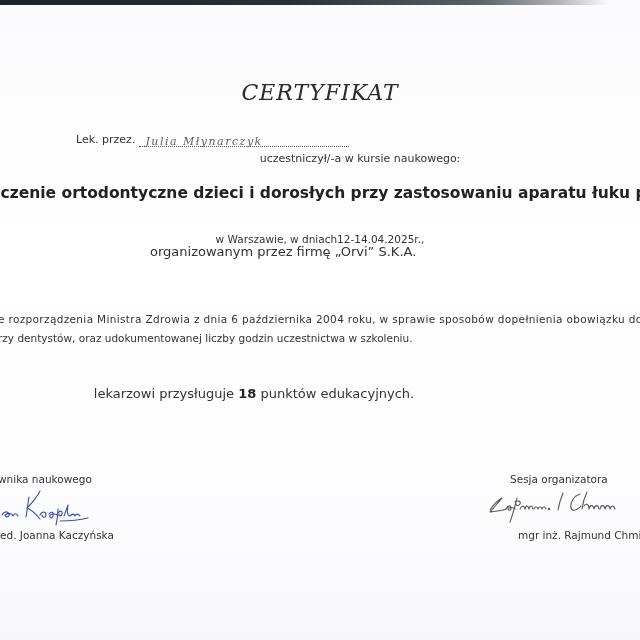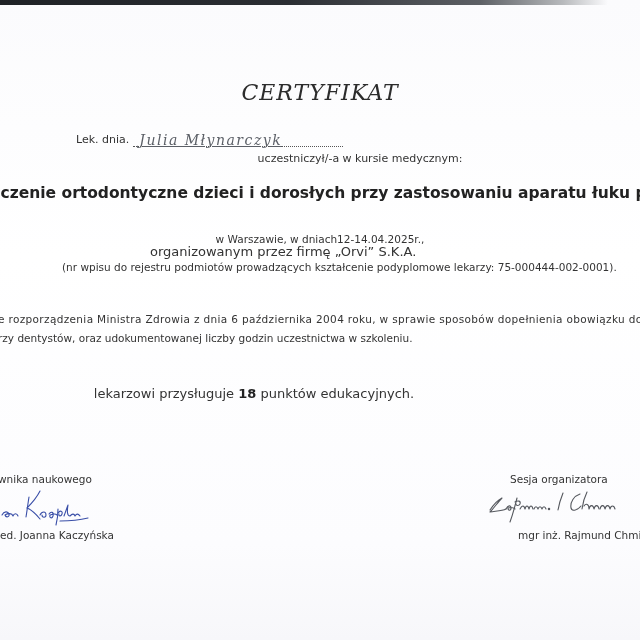--- a/index.html
+++ b/index.html
@@ -48,24 +48,23 @@
       position: relative;
       width: 210px;
       height: 20px;
       border-bottom: 1px dotted #555;
     }
     .handwritten-name {
       position: absolute;
       left: 6px; bottom: -2px;
       font-family: "DejaVu Serif", "Liberation Serif", serif;
       font-style: italic;
-      font-size: 14px;
+      font-size: 11px;
       color: #5b5f66;
       letter-spacing: 1.5px;
-      text-decoration: underline;
     }
     .participated {
       left: 150px; width: 420px; top: 152px;
       text-align: center;
       font-size: 11px;
       color: #333;
     }
     .course-title {
       left: -10px; top: 184px;
       font-size: 15.5px;
@@ -139,35 +138,34 @@
   </style>
 </head>
 <body>
 
 <div class="page">
   <div class="scan-edge"></div>
 
   <div class="abs title">CERTYFIKAT</div>
 
   <div class="abs name-row">
-    <span class="name-prefix">Lek. dnia.</span>
+    <span class="name-prefix">Lek. przez.</span>
     <span class="name-dots">
       <span class="handwritten-name">Julia Młynarczyk</span>
     </span>
   </div>
 
-  <div class="abs participated">uczestniczył/-a w kursie medycznym:</div>
+  <div class="abs participated">uczestniczył/-a w kursie naukowego:</div>
 
   <div class="abs course-title">eczenie ortodontyczne dzieci i dorosłych przy zastosowaniu aparatu łuku prostego.”Sesja 2</div>
 
   <div class="abs place-date">w Warszawie, w dniach12-14.04.2025r.,</div>
 
   <div class="abs organizer">organizowanym przez firmę „Orvi” S.K.A.</div>
 
-  <div class="abs register">(nr wpisu do rejestru podmiotów prowadzących kształcenie podyplomowe lekarzy: 75-000444-002-0001).</div>
 
   <div class="abs regulation1">e rozporządzenia Ministra Zdrowia z dnia 6 października 2004 roku, w sprawie sposobów dopełnienia obowiązku doskonalenia zav</div>
   <div class="abs regulation2">rzy dentystów, oraz udokumentowanej liczby godzin uczestnictwa w szkoleniu.</div>
 
   <div class="abs points">
     <span>lekarzowi przysługuje </span><b>18</b><span> punktów edukacyjnych.</span>
   </div>
 
   <div class="abs sci-label">wnika naukowego</div>
   <svg class="abs sci-signature" viewBox="0 0 90 40">

